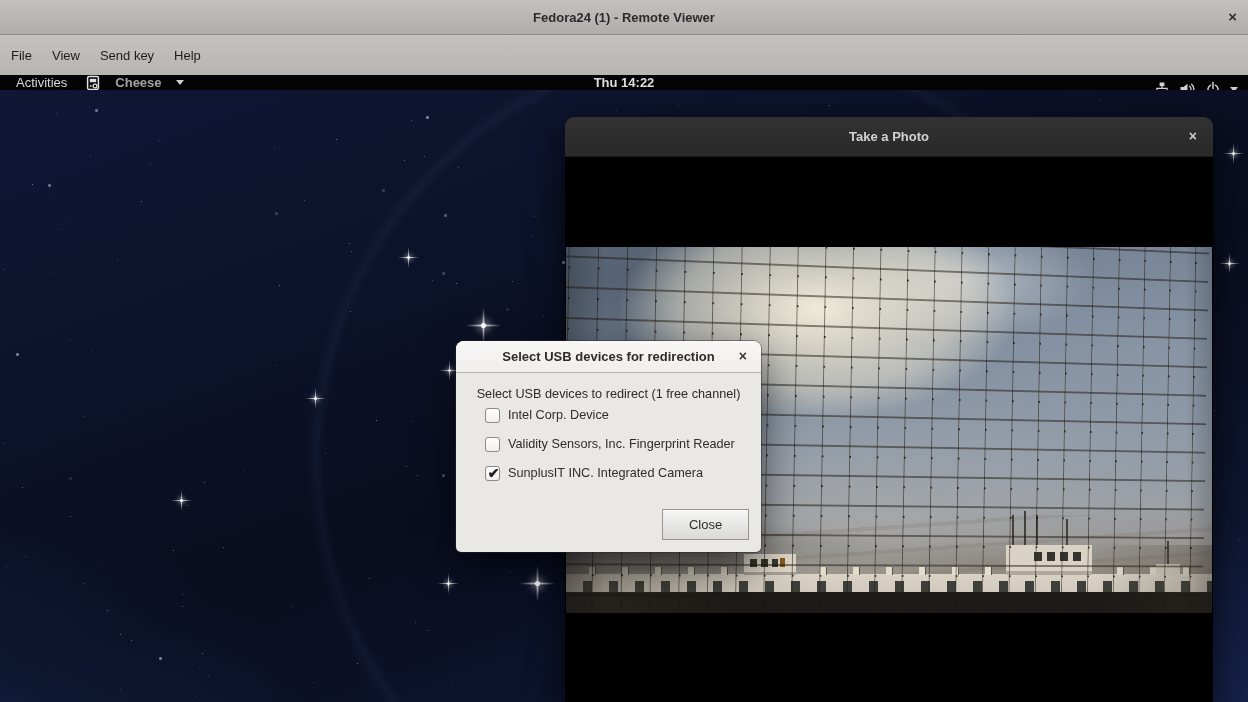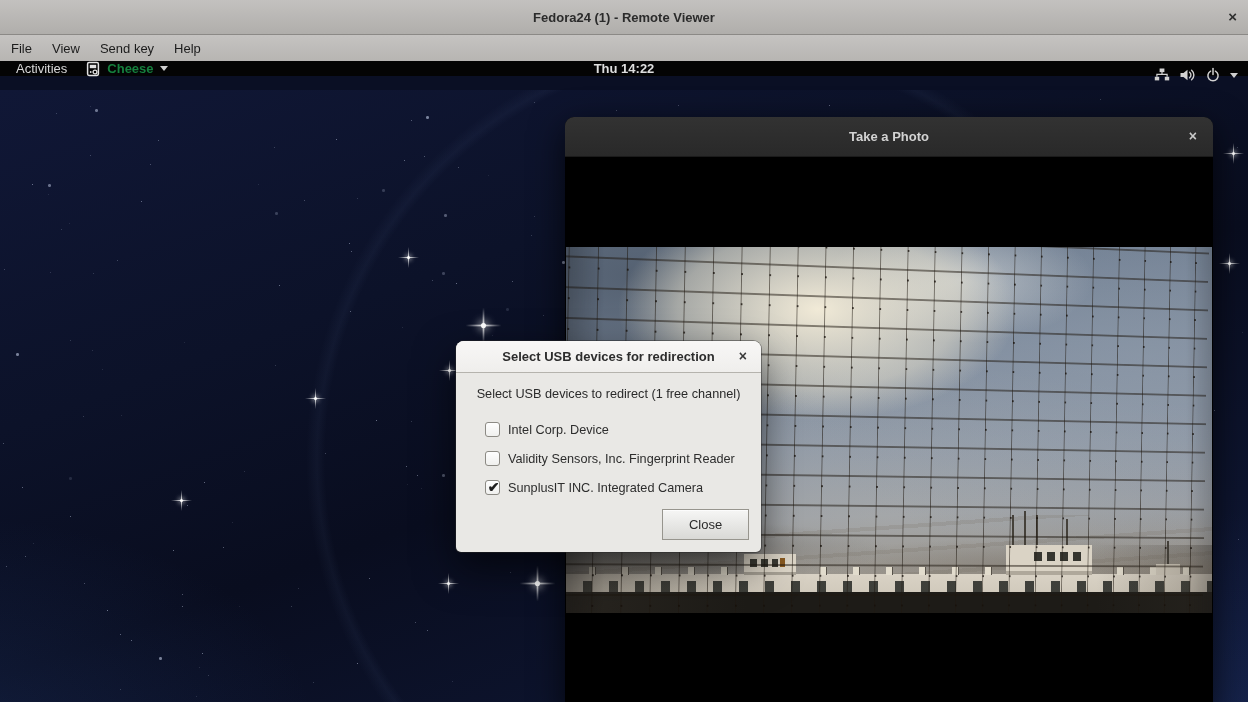--- a/index.html
+++ b/index.html
@@ -5,27 +5,27 @@
   * { margin:0; padding:0; box-sizing:border-box; }
   body { font-family:"Liberation Sans", sans-serif; background:#000; }
   .screen { position:relative; width:1248px; height:702px; overflow:hidden; background:#0a0f24; }
 
   
   .rv-titlebar { position:relative; height:35px; background:linear-gradient(#c3c1bf,#b0aeab);
     border-bottom:1px solid #8b8986; display:flex; align-items:center; justify-content:center; }
   .rv-title { font-size:13px; font-weight:bold; color:#2b2b2b; }
   .rv-close { position:absolute; right:11px; top:8px; font-size:15px; font-weight:bold; color:#2f2f2f;
     line-height:18px; cursor:default; }
-  .rv-menubar { height:26px; background:linear-gradient(#c5c3c1,#b7b5b2); display:flex; align-items:center; padding-left:1px; }
+  .rv-menubar { height:40px; background:linear-gradient(#c5c3c1,#b7b5b2); display:flex; align-items:center; padding-left:1px; }
   .rv-menubar span { font-size:13px; color:#1c1c1c; padding:4px 10px; }
 
   
   .gnome-bar { position:relative; height:15px; background:#040404; display:flex; align-items:center; color:#d9d9d9; }
   .gb-activities { font-size:13px; margin-left:12px; padding:2px 4px; }
-  .gb-app { display:flex; align-items:center; gap:6px; margin-left:14px; font-size:13px; font-weight:bold; color:#15803d; }
+  .gb-app { display:flex; align-items:center; gap:14px; margin-left:14px; font-size:13px; font-weight:bold; color:#a3a3a3; }
   .gb-clock { position:absolute; left:0; right:0; text-align:center; font-size:13px; font-weight:bold; color:#dedede; }
   .gb-tray { position:absolute; right:10px; top:0; height:28px; display:flex; align-items:center; gap:9px; }
   .caret { width:0; height:0; border-left:4px solid transparent; border-right:4px solid transparent;
     border-top:5px solid #cfcfcf; display:inline-block; }
   .gb-tray svg, .gb-app svg { display:block; }
 
   
   .desktop { position:absolute; left:0; top:90px; width:1248px; height:612px;
     background:
       radial-gradient(520px 300px at -4% 104%, rgba(45,80,150,.22), transparent 70%),
@@ -102,21 +102,21 @@
   .usb-dialog { position:absolute; left:456px; top:341px; width:305px; height:211px;
     background:#e9e8e5; border-radius:8px 8px 5px 5px;
     box-shadow:0 1px 0 rgba(255,255,255,.4) inset, 0 0 0 1px rgba(40,40,40,.45), 0 16px 40px rgba(0,0,0,.6); }
   .ud-header { position:relative; height:32px; background:linear-gradient(#f8f7f6,#efeeec);
     border-bottom:1px solid #b5b3ad; border-radius:8px 8px 0 0;
     display:flex; align-items:center; justify-content:center; }
   .ud-title { font-size:13px; font-weight:bold; color:#2c2c2c; }
   .ud-close { position:absolute; right:14px; top:7px; font-size:14px; font-weight:bold; color:#3a3a3a; }
   .ud-heading { margin-top:14px; text-align:center; font-size:12.7px; font-weight:normal; color:#2a2a2a; }
   .dev-list { margin:7px 0 0 29px; }
-  .dev-row { display:flex; align-items:flex-end; height:29px; }
+  .dev-row { display:flex; align-items:flex-start; height:29px; }
   .cb { width:15px; height:15px; border:1px solid #8c8a84; border-radius:3px;
     background:linear-gradient(#fefefe,#f0f0ee); position:relative;
     font-size:14px; line-height:12px; color:#1e1e1e; text-align:center; }
   .cb.on::after { content:attr(data-glyph); position:absolute; left:0; top:0; width:15px; height:15px;
     font-weight:bold; }
   .dev-label { margin-left:8px; font-size:12.7px; color:#2d2d2d; }
   .ud-btn { position:absolute; right:12px; bottom:12px; width:87px; height:31px;
     font-family:Liberation Sans, sans-serif; font-size:13px; color:#2b2b2b;
     border:1px solid #97958e; border-radius:0;
     background:linear-gradient(#f6f6f5,#e6e6e4 55%,#d9d9d6);

